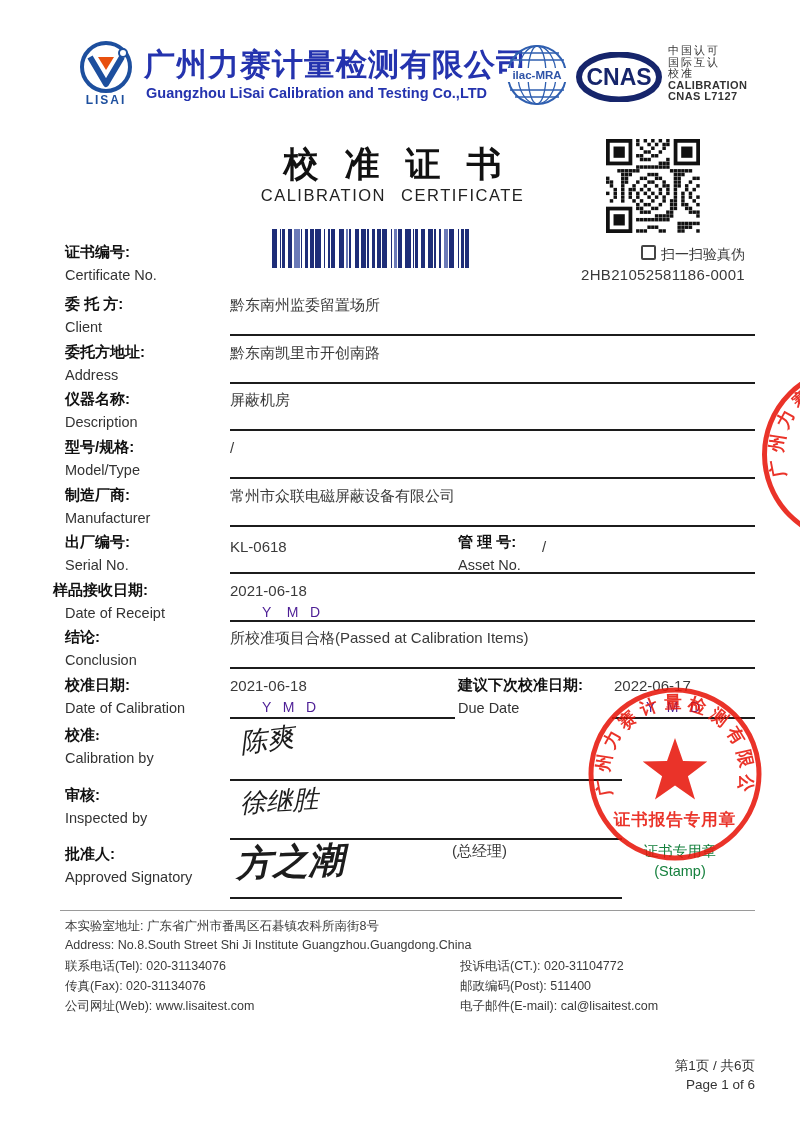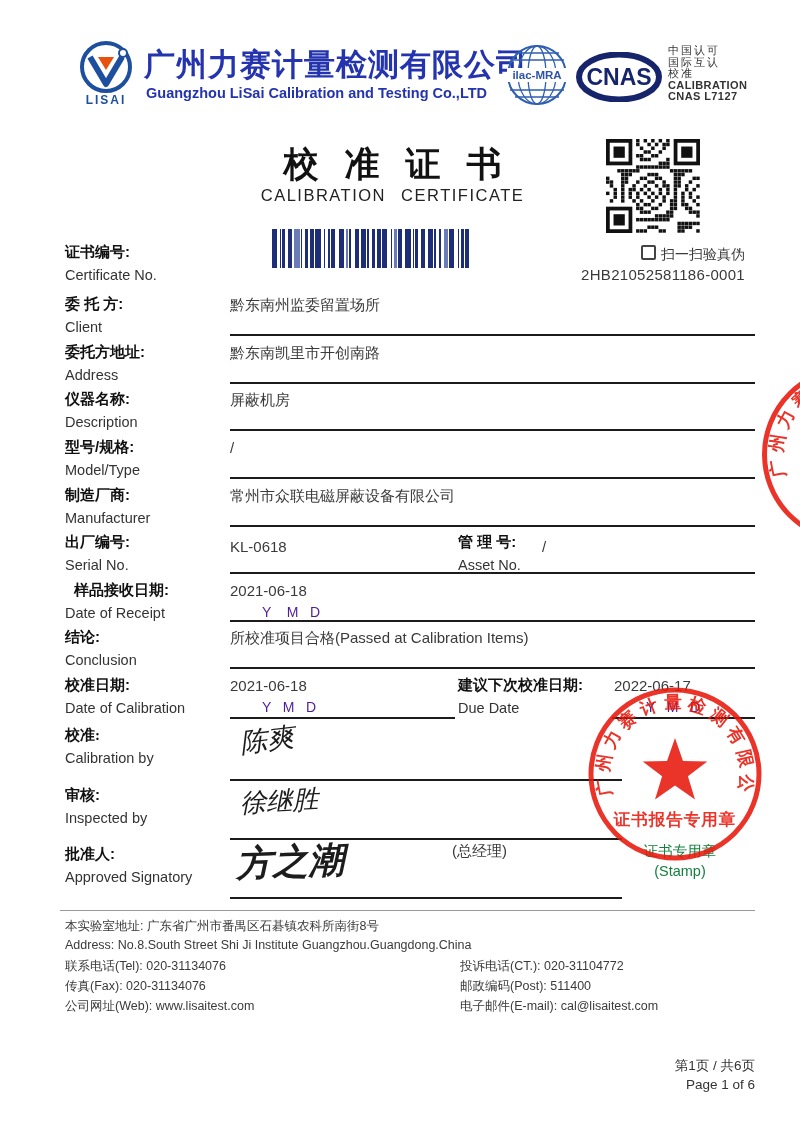--- a/index.html
+++ b/index.html
@@ -356,21 +356,21 @@
   <div class="line" style="left:230px;top:525px;width:525px;"></div>
 
   <div class="abs lbl" style="left:65px;top:533px;">出厂编号:</div>
   <div class="abs sub" style="left:65px;top:557px;">Serial No.</div>
   <div class="abs val" style="left:230px;top:538px;">KL-0618</div>
   <div class="abs lbl" style="left:458px;top:533px;">管 理 号:</div>
   <div class="abs sub" style="left:458px;top:557px;">Asset No.</div>
   <div class="abs val" style="left:542px;top:538px;">/</div>
   <div class="line" style="left:230px;top:572px;width:525px;"></div>
 
-  <div class="abs lbl" style="left:74px;top:581px;">样品接收日期:</div>
+  <div class="abs lbl" style="left:53px;top:581px;">样品接收日期:</div>
   <div class="abs sub" style="left:65px;top:605px;">Date of Receipt</div>
   <div class="abs val" style="left:230px;top:582px;">2021-06-18</div>
   <div class="abs ymd" style="left:230px;top:604px;">Y    M   D</div>
   <div class="line" style="left:230px;top:620px;width:525px;"></div>
 
   <div class="abs lbl" style="left:65px;top:628px;">结论:</div>
   <div class="abs sub" style="left:65px;top:652px;">Conclusion</div>
   <div class="abs val" style="left:230px;top:629px;">所校准项目合格(Passed at Calibration Items)</div>
   <div class="line" style="left:230px;top:667px;width:525px;"></div>
 

